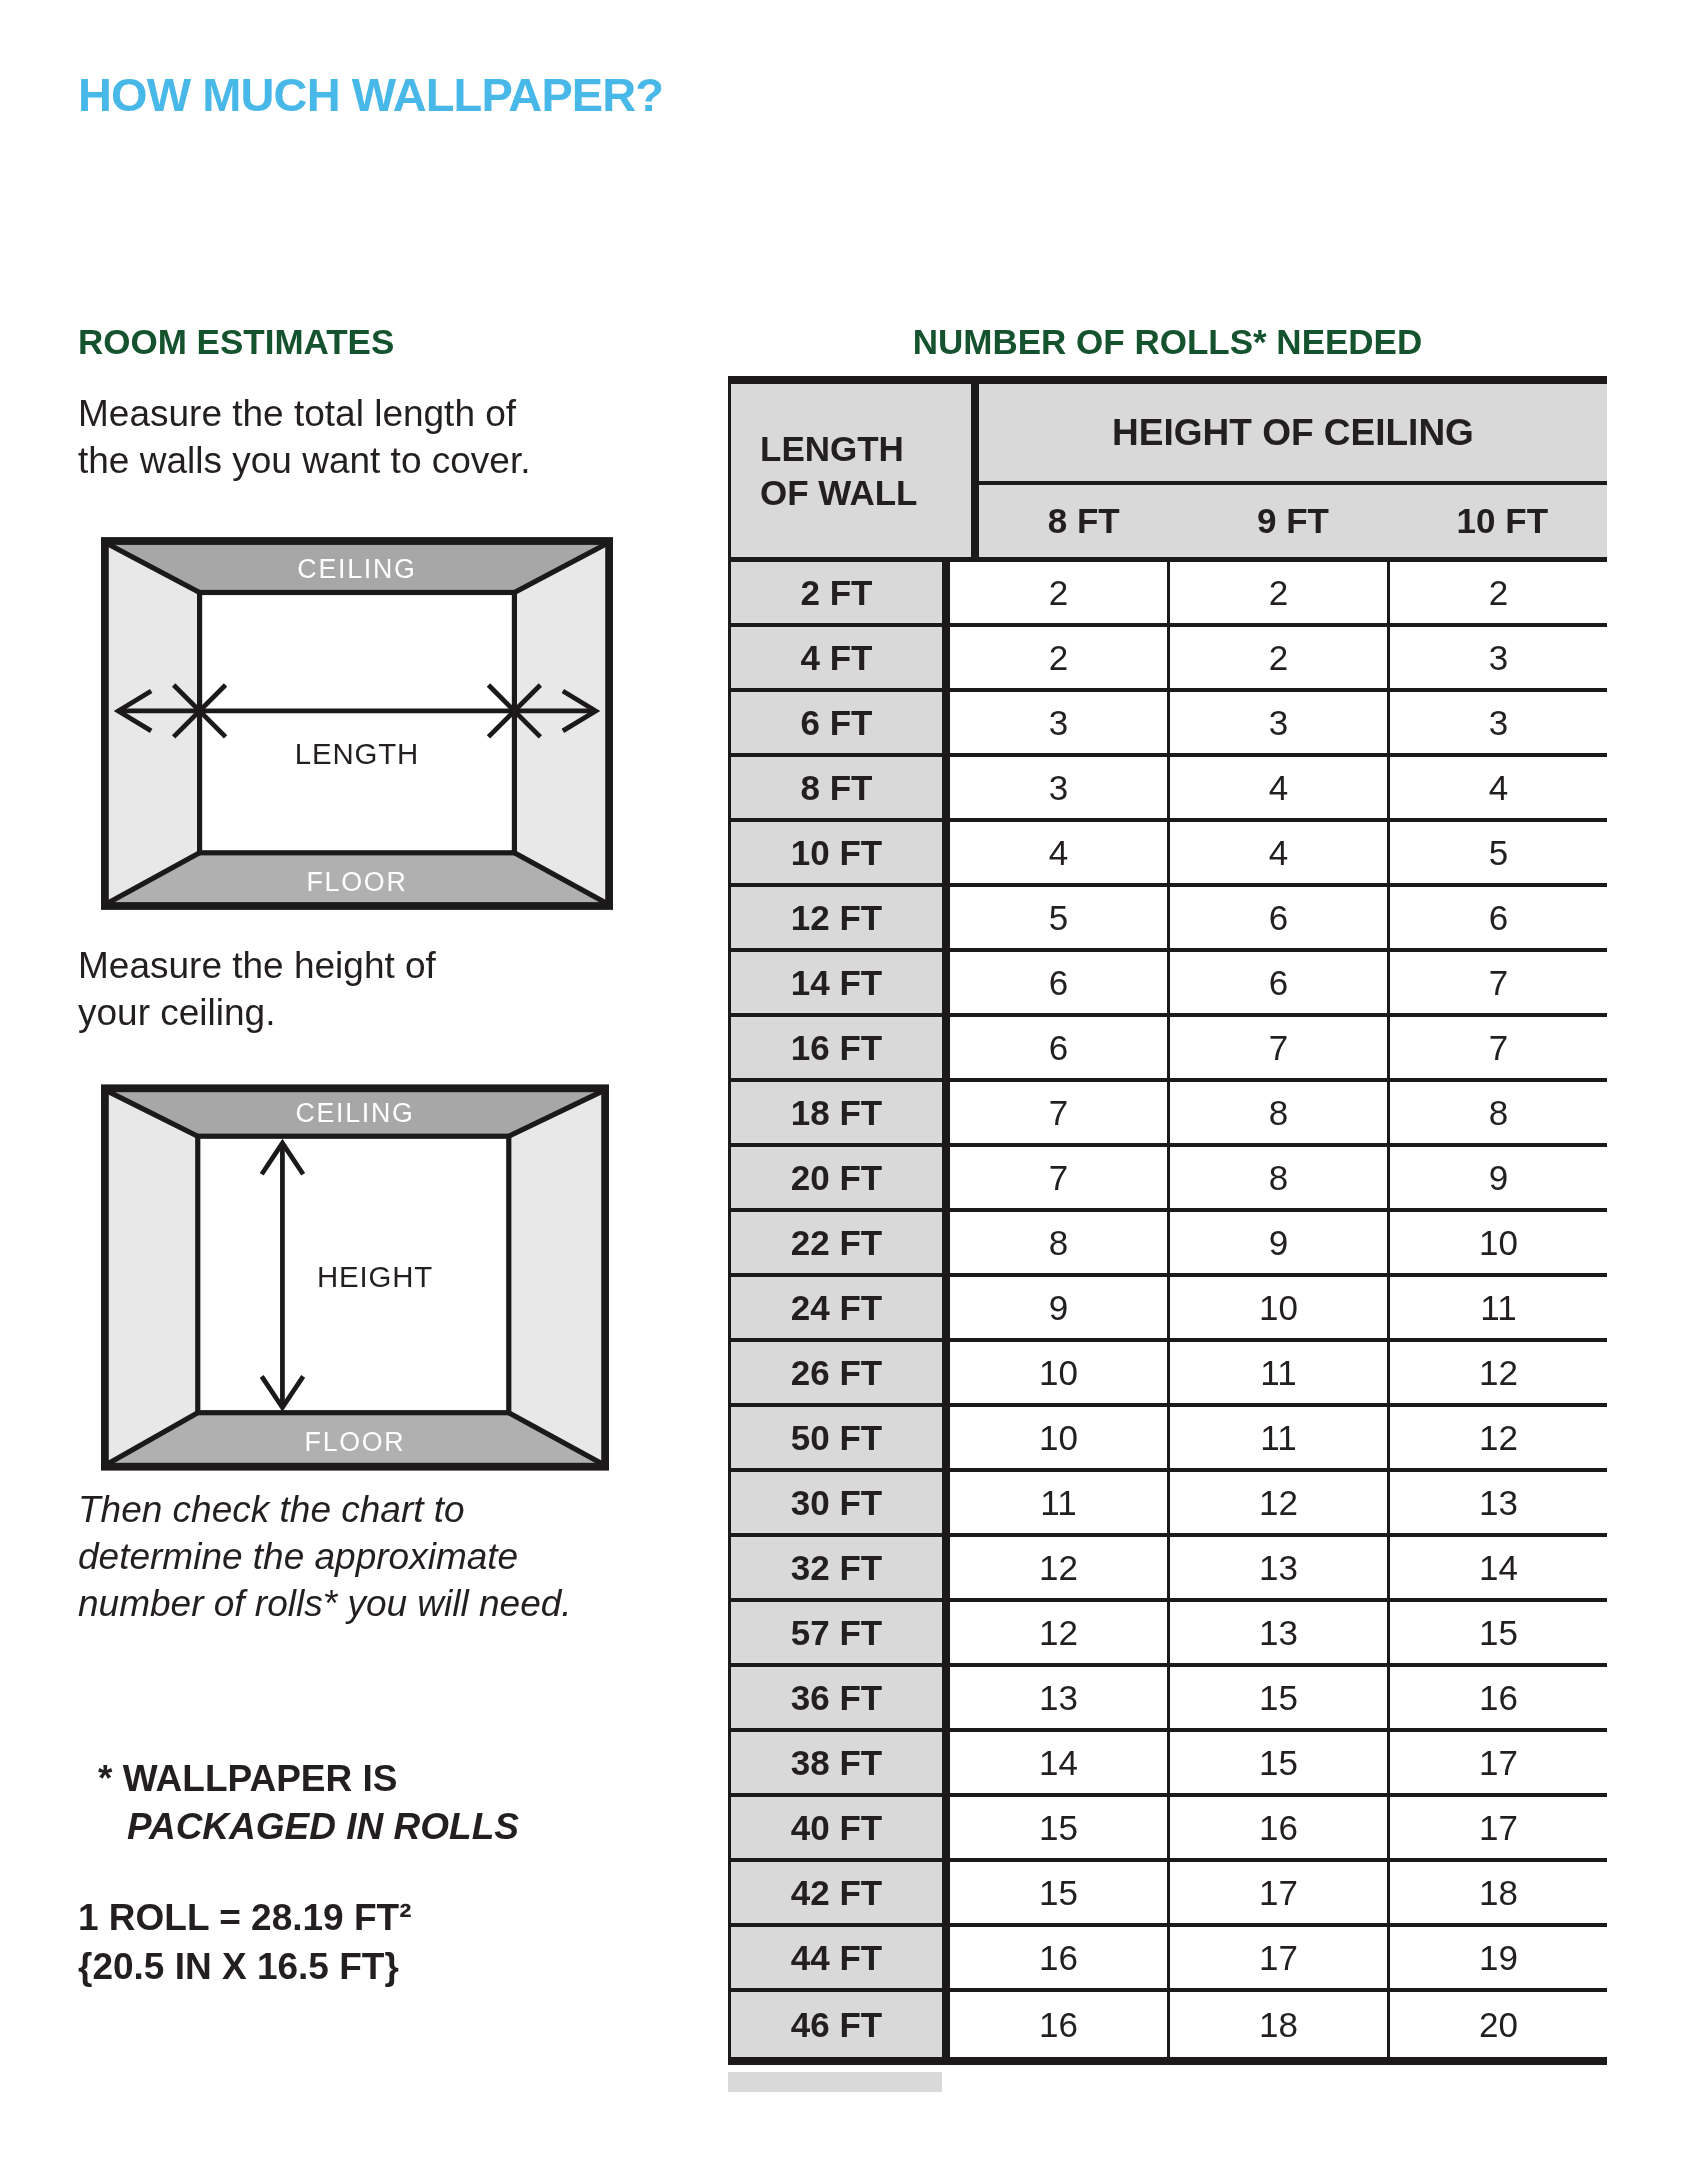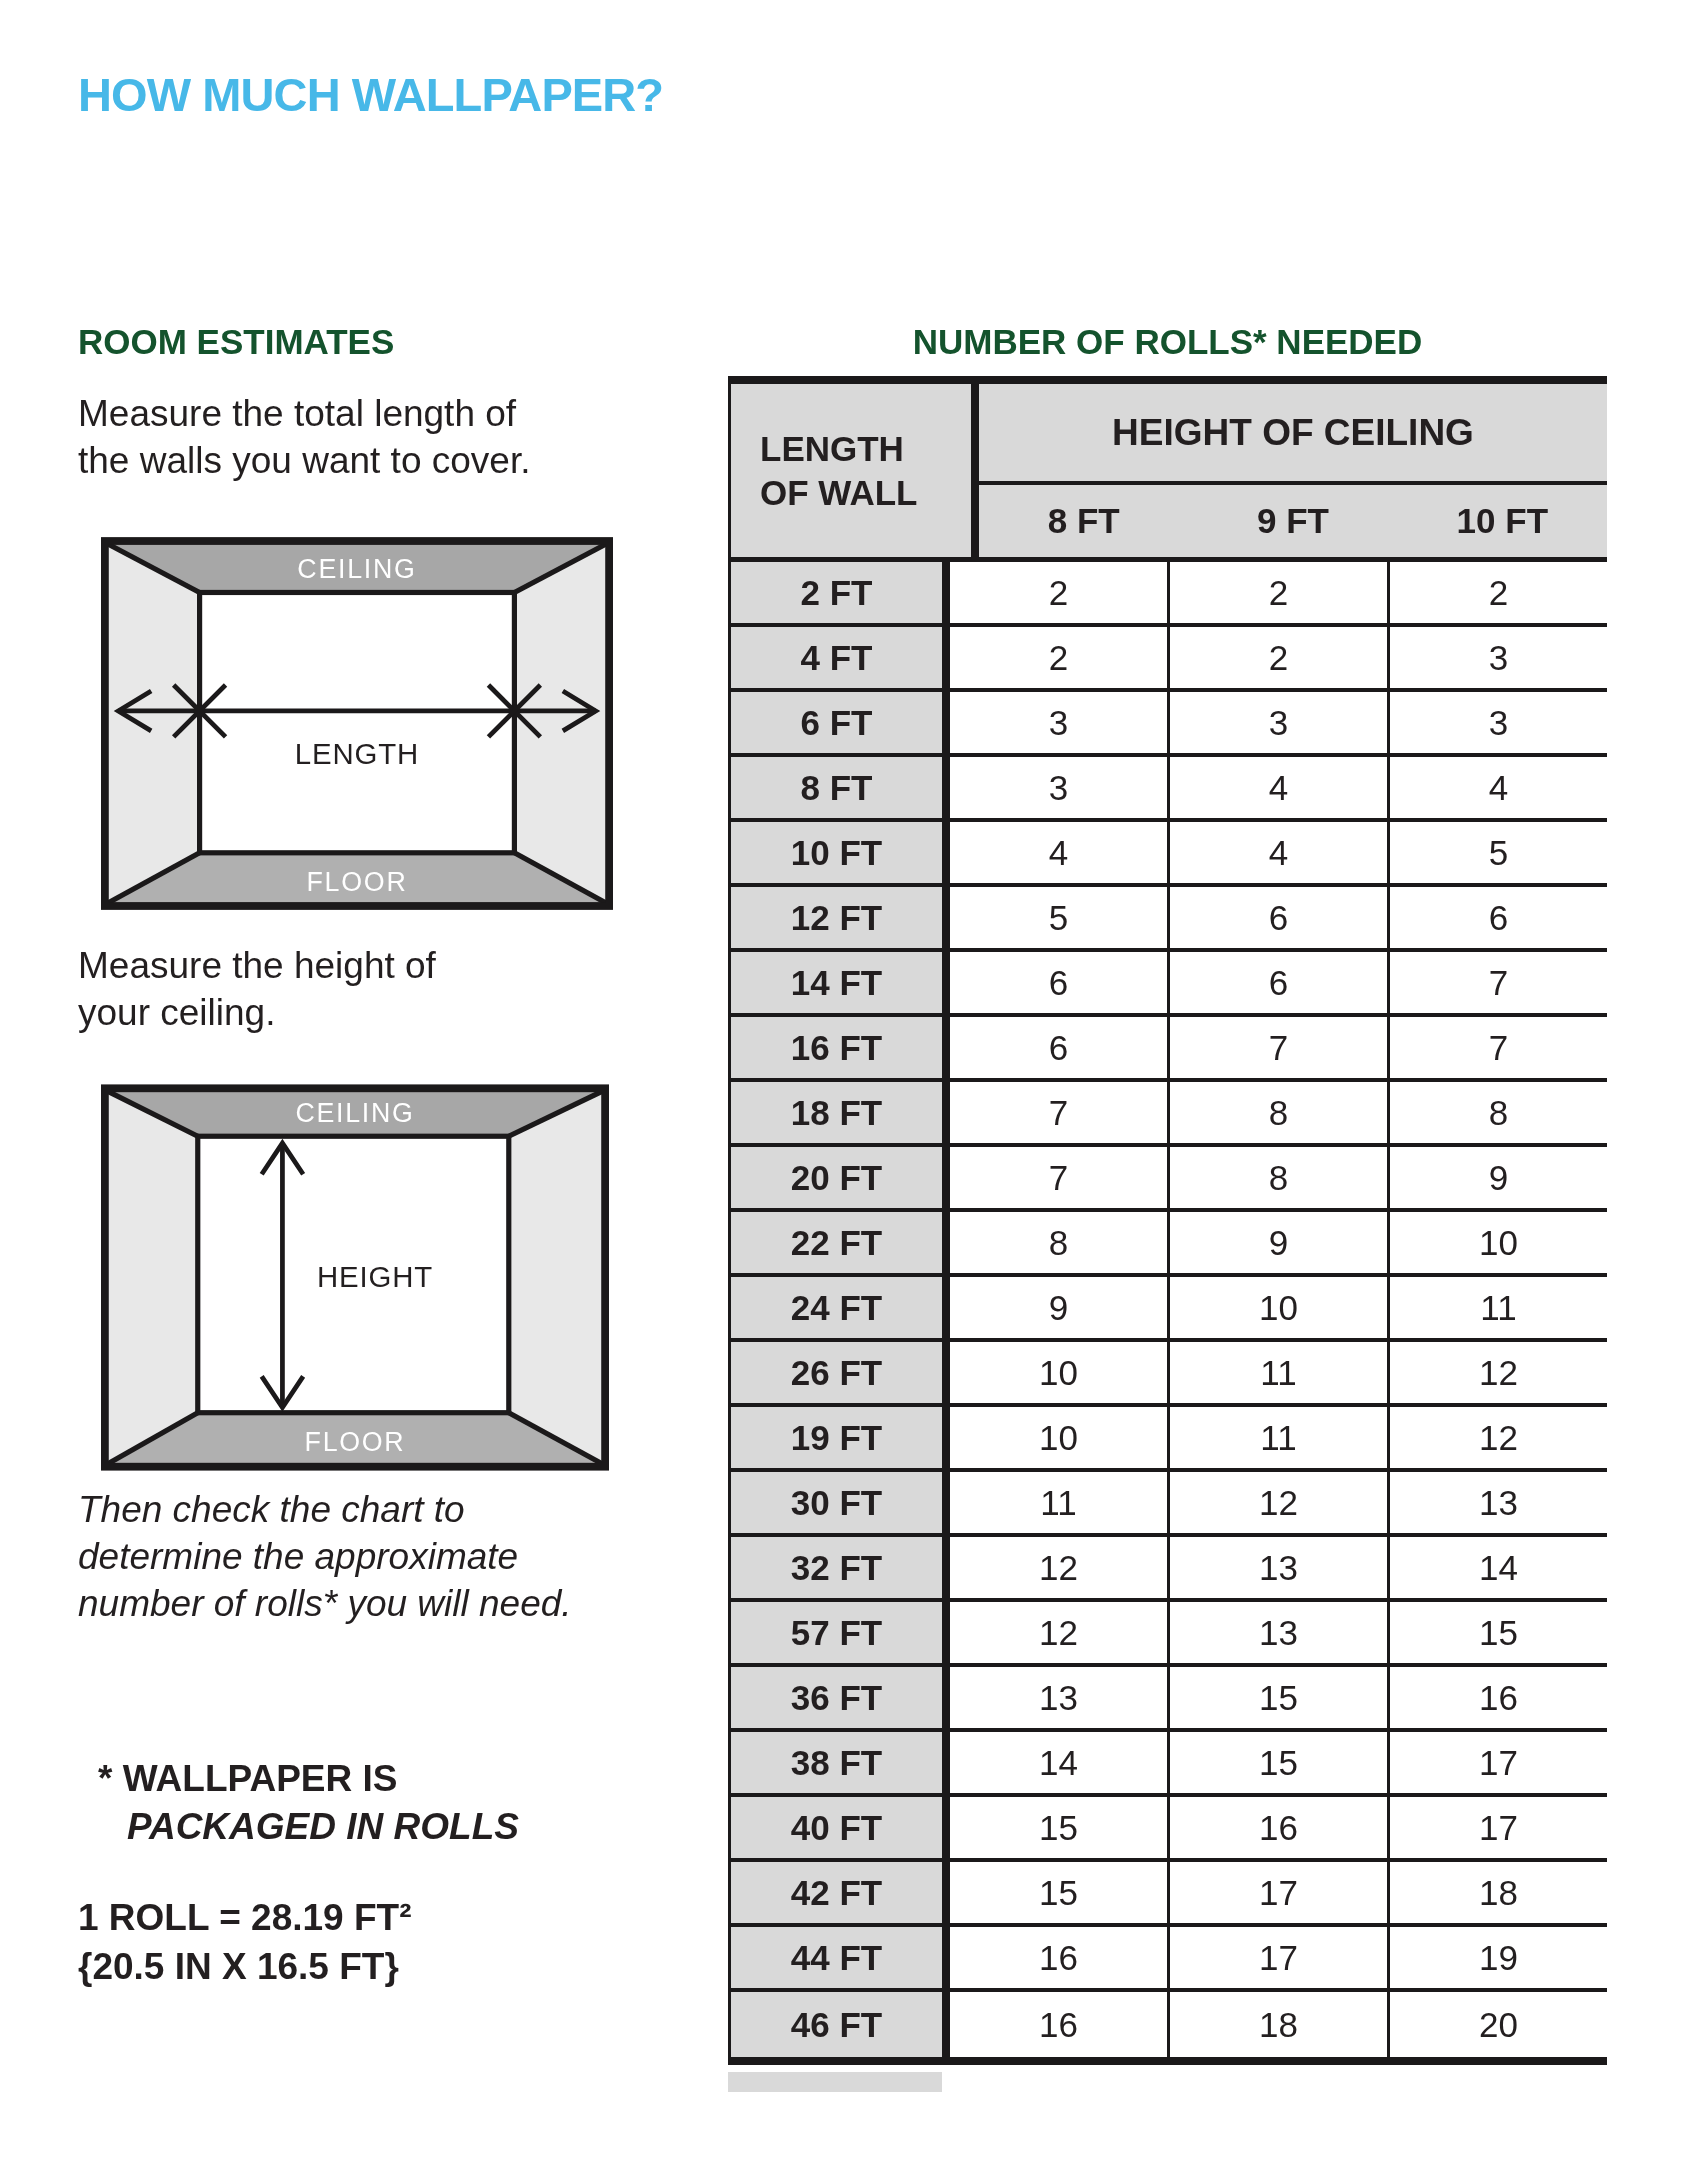--- a/index.html
+++ b/index.html
@@ -210,21 +210,21 @@
         <div class="tval sep">10</div>
         <div class="tval sep">11</div>
       </div>
       <div class="trow">
         <div class="tlabel">26 FT</div>
         <div class="tval">10</div>
         <div class="tval sep">11</div>
         <div class="tval sep">12</div>
       </div>
       <div class="trow">
-        <div class="tlabel">19 FT</div>
+        <div class="tlabel">50 FT</div>
         <div class="tval">10</div>
         <div class="tval sep">11</div>
         <div class="tval sep">12</div>
       </div>
       <div class="trow">
         <div class="tlabel">30 FT</div>
         <div class="tval">11</div>
         <div class="tval sep">12</div>
         <div class="tval sep">13</div>
       </div>

